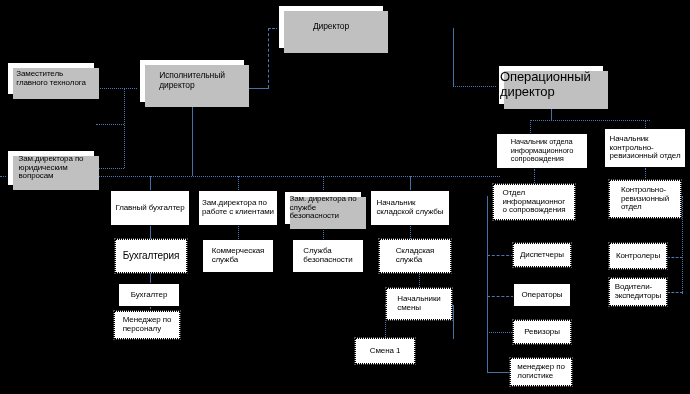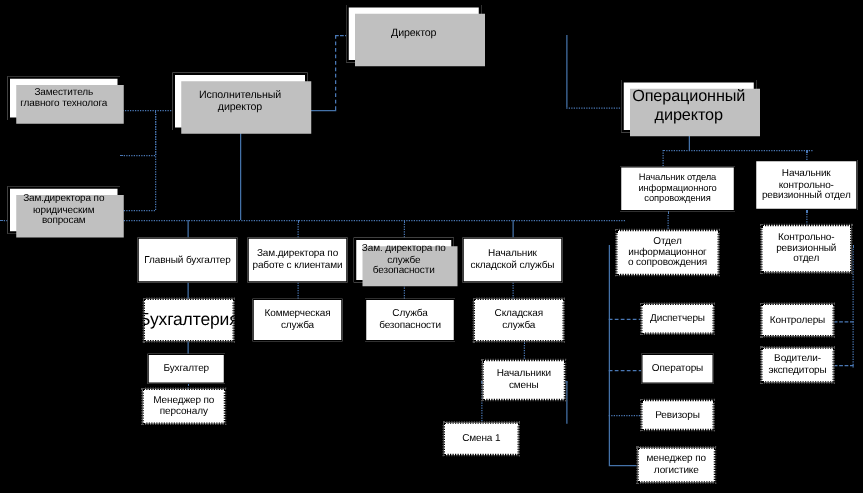--- a/index.html
+++ b/index.html
@@ -14,21 +14,20 @@
   
   .node{
     position:absolute;
     box-sizing:border-box;
     background:#ffffff;
     border:1px solid #000000;
     color:#000000;
     display:flex;
     align-items:center;
     justify-content:center;
-    text-align:center;
     line-height:1.12;
     letter-spacing:-0.1px;
     z-index:5;
     white-space:pre-line;
     padding:0 1px;
   }
   
   .shadow::after{
     content:"";
     position:absolute;
@@ -107,21 +106,21 @@
 юридическим
 вопросам</div>
     <div class="node" style="left: 110px; top: 190px; width: 80px; height: 36px; font-size: 8px;">Главный бухгалтер</div>
     <div class="node" style="left: 198px; top: 190px; width: 80px; height: 36px; font-size: 8px;">Зам.директора по
 работе с клиентами</div>
     <div class="node shadow" style="left: 283px; top: 190px; width: 80px; height: 36px; font-size: 8px;">Зам. директора по
 службе
 безопасности</div>
     <div class="node" style="left: 370px; top: 190px; width: 80px; height: 36px; font-size: 8px;">Начальник
 складской службы</div>
-    <div class="node dotted" style="left: 115px; top: 239px; width: 72px; height: 34px; font-size: 14px;">Бухгалтерия</div>
+    <div class="node dotted" style="left: 115px; top: 239px; width: 72px; height: 34px; font-size: 10px;">Бухгалтерия</div>
     <div class="node" style="left: 202px; top: 239px; width: 72px; height: 34px; font-size: 8px;">Коммерческая
 служба</div>
     <div class="node" style="left: 292px; top: 239px; width: 72px; height: 34px; font-size: 8px;">Служба
 безопасности</div>
     <div class="node dotted" style="left: 379px; top: 239px; width: 72px; height: 34px; font-size: 8px;">Складская
 служба</div>
     <div class="node" style="left: 118px; top: 283px; width: 62px; height: 24px; font-size: 8px;">Бухгалтер</div>
     <div class="node dotted" style="left: 114px; top: 311px; width: 66px; height: 28px; font-size: 8px;">Менеджер по
 персоналу</div>
     <div class="node dotted" style="left: 386px; top: 288px; width: 66px; height: 32px; font-size: 8px;">Начальники

